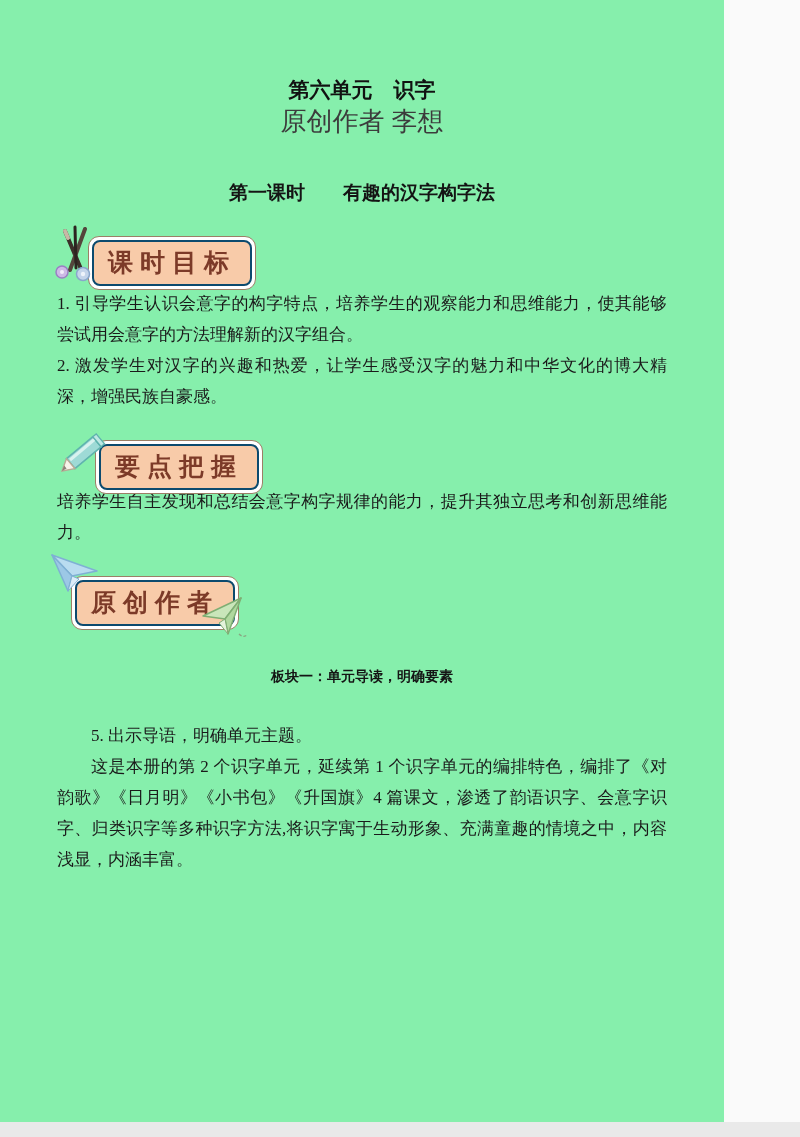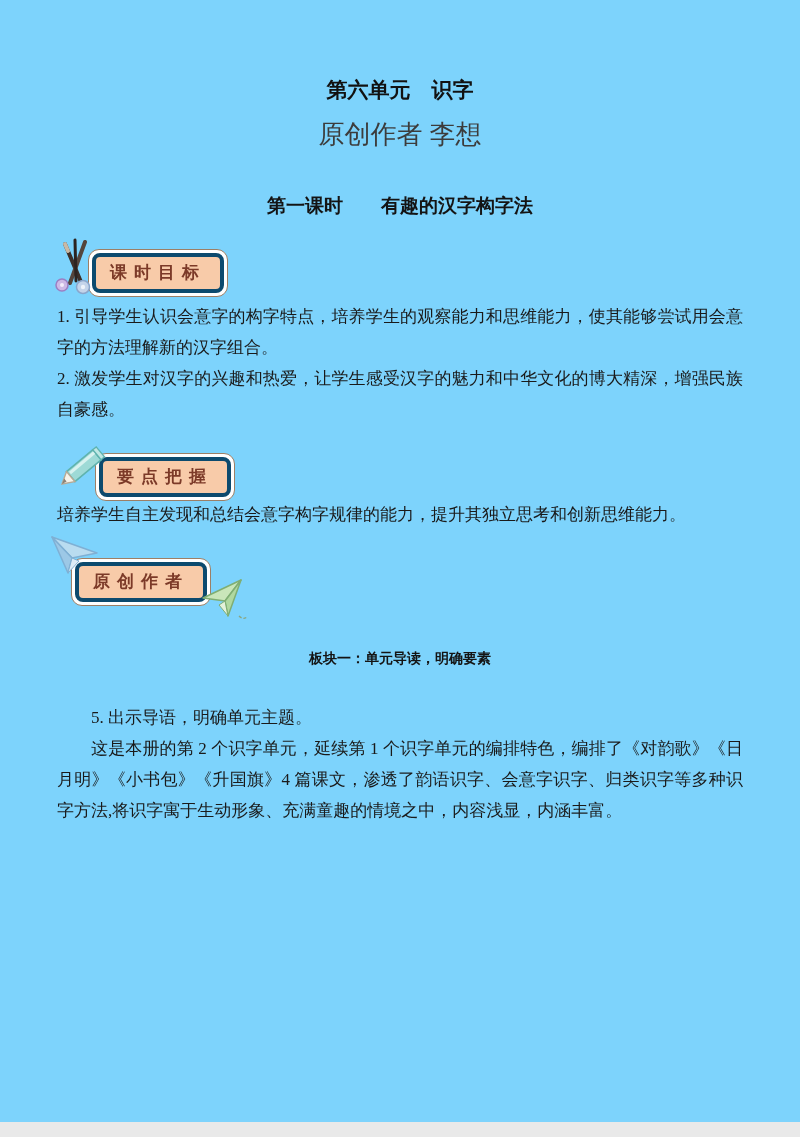--- a/index.html
+++ b/index.html
@@ -5,22 +5,22 @@
   html,body{margin:0;padding:0;}
   body{
     width:800px;height:1137px;
     background:#fafafa;
     font-family:"Liberation Serif", serif;
     position:relative;
     overflow:hidden;
   }
   .page{
     position:absolute;left:0;top:0;
-    width:800px;height:1122px;
-    background:#7dd3fc;
+    width:724px;height:1122px;
+    background:#86efac;
     box-sizing:border-box;
     padding:0 57px;
     z-index:1;
   }
   .bottom-strip{
     position:absolute;left:0;bottom:0;width:800px;height:15px;
     background:#e9e9e9;z-index:2;
   }
   .watermark{
     position:absolute;
@@ -36,21 +36,21 @@
   .content{position:relative;z-index:1;}
   .doc-title{
     margin:76px 0 0 0;
     text-align:center;
     font-family:"Liberation Sans", sans-serif;
     font-size:21px;
     font-weight:bold;
     color:#111;
   }
   .doc-subtitle{
-    margin:13px 0 0 0;
+    margin:0 0 0 0;
     text-align:center;
     font-family:"Liberation Sans", sans-serif;
     font-size:26px;
     font-weight:400;
     color:#3c3c3c;
   }
   p.body-text{
     margin:0;
     font-size:17px;
     line-height:31px;
@@ -74,25 +74,25 @@
     display:inline-block;
     border:1px solid #9c7f66;
     border-radius:11px;
     background:#ffffff;
     padding:3px;
     box-sizing:border-box;
   }
   .badge-inner{
     display:block;
     background:#f8cba9;
-    border:4px solid #0c4a6e;
+    border:2px solid #0c4a6e;
     border-radius:8px;
     padding:4px 14px 5px 14px;
     font-family:"Liberation Sans", sans-serif;
-    font-size:17px;
+    font-size:25px;
     font-weight:bold;
     letter-spacing:7px;
     color:#7c3a28;
     white-space:nowrap;
   }
   .icon{position:absolute;}
   .objectives{margin-top:2px;}
   .keypoint{margin-top:8px;}
   .block-heading{
     margin:38px 0 0 0;

